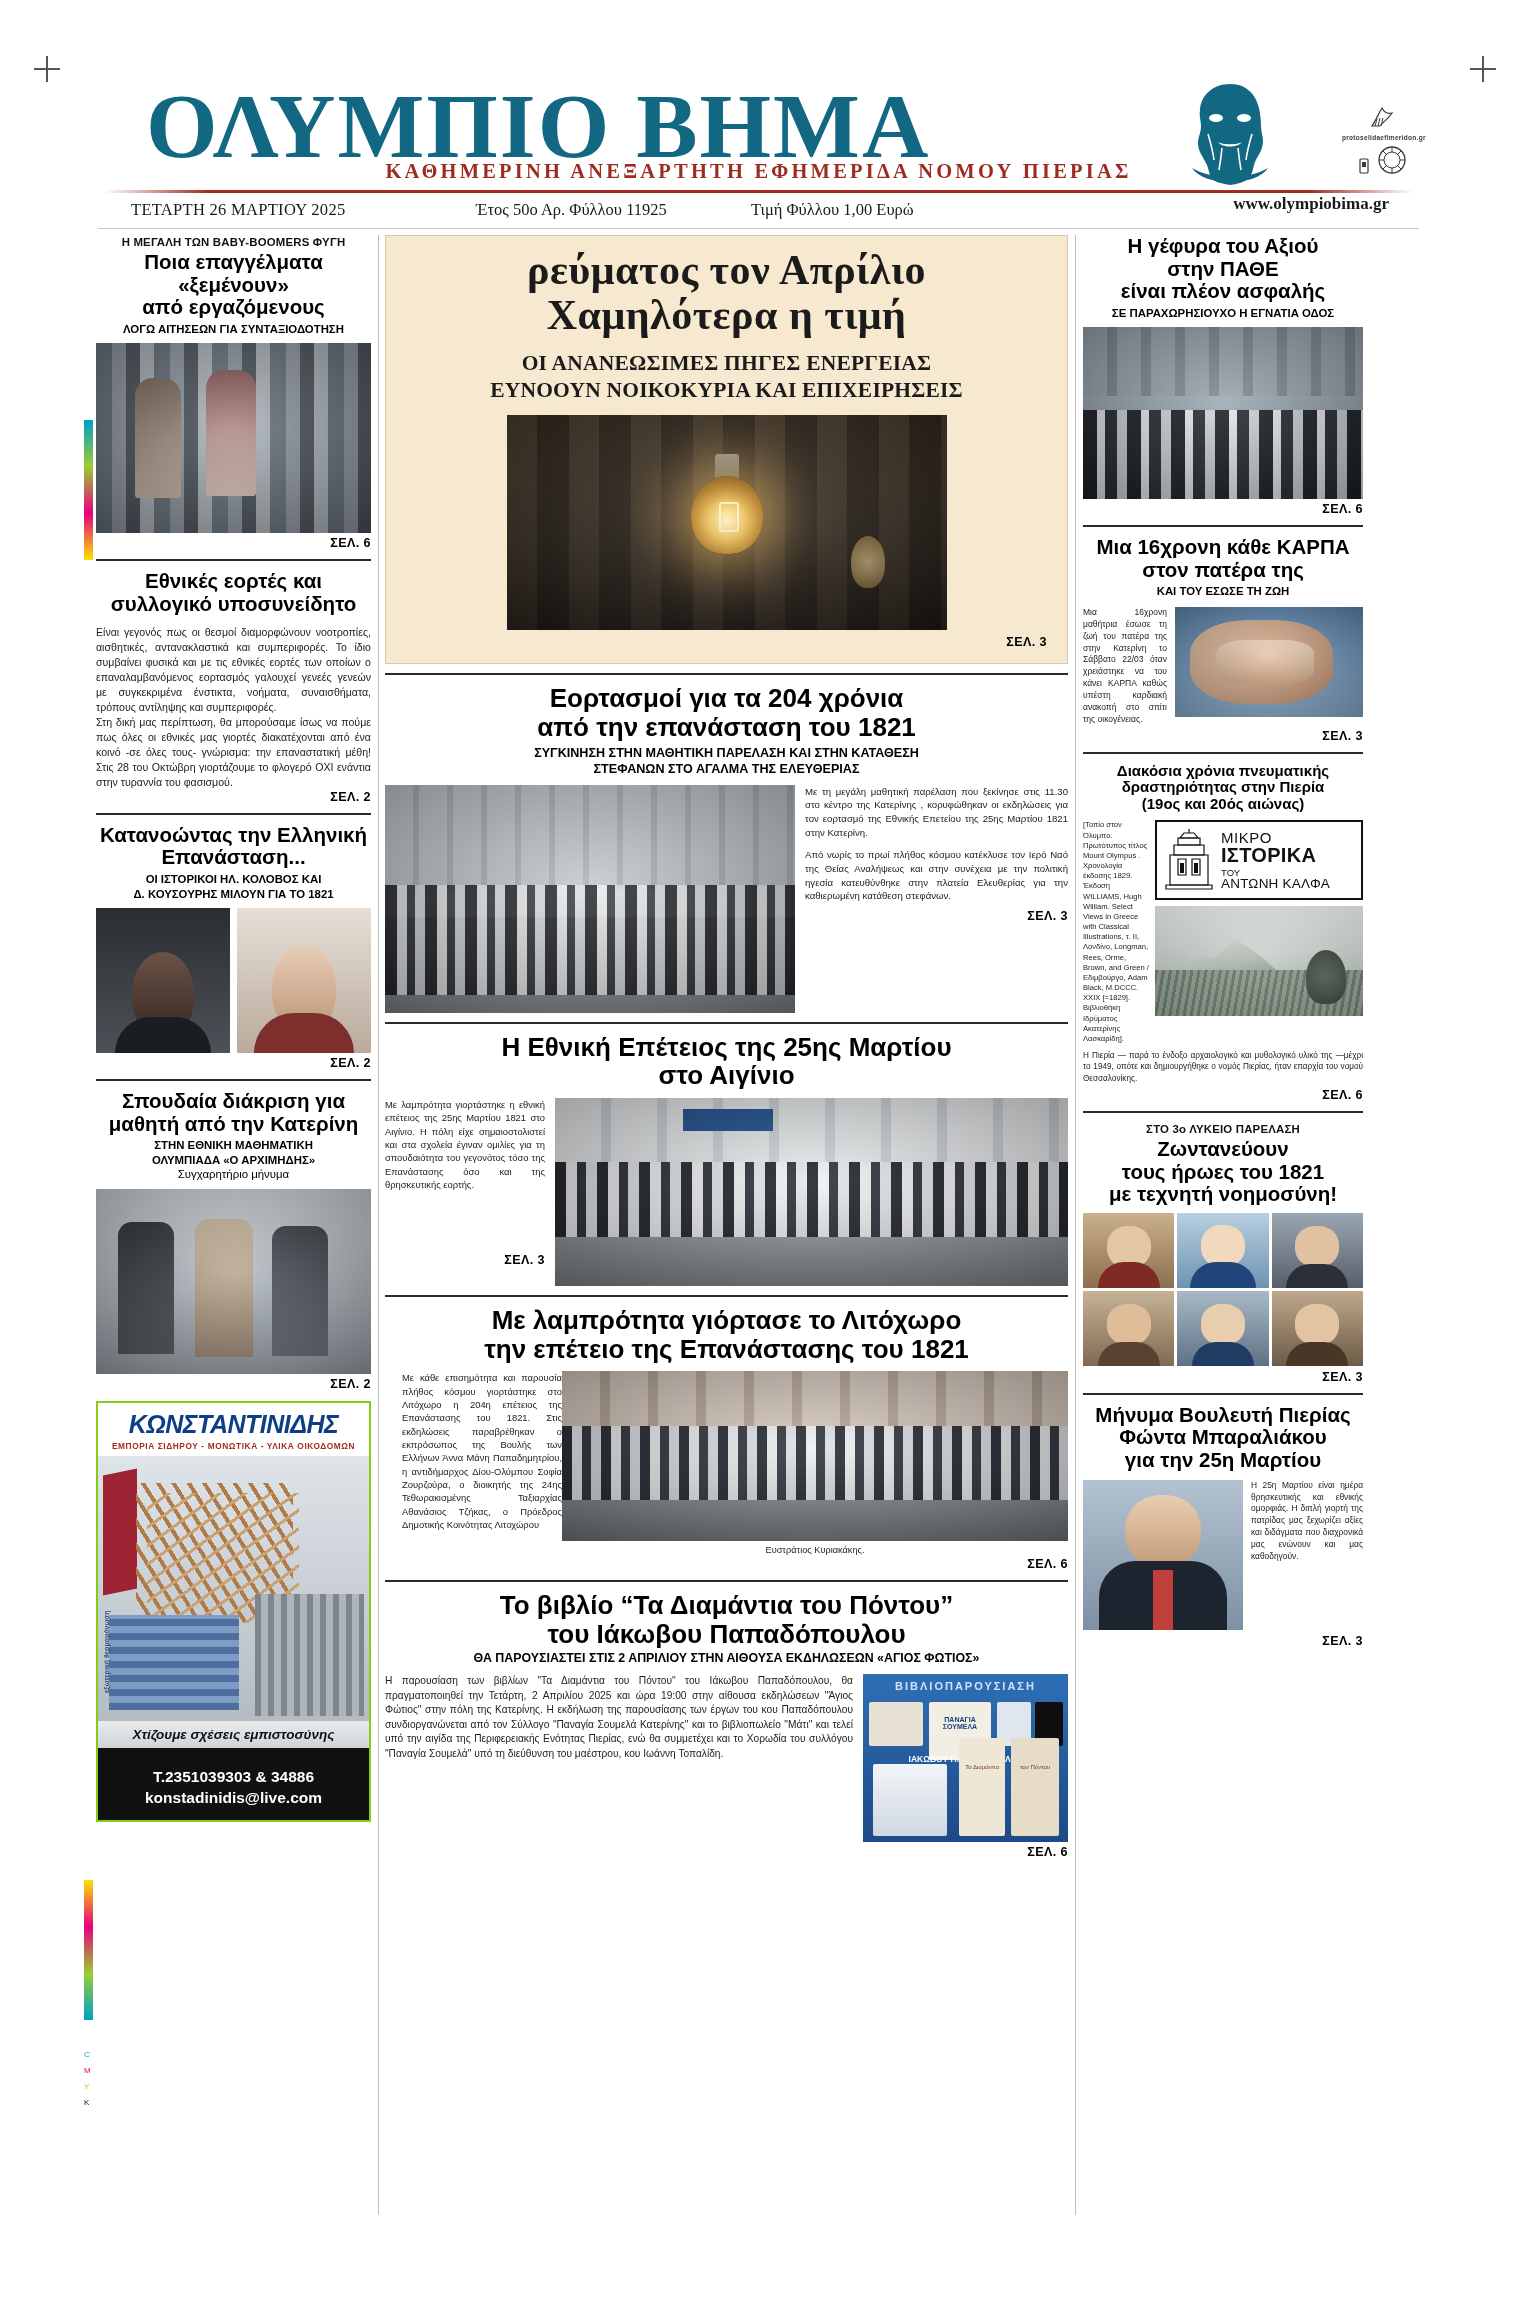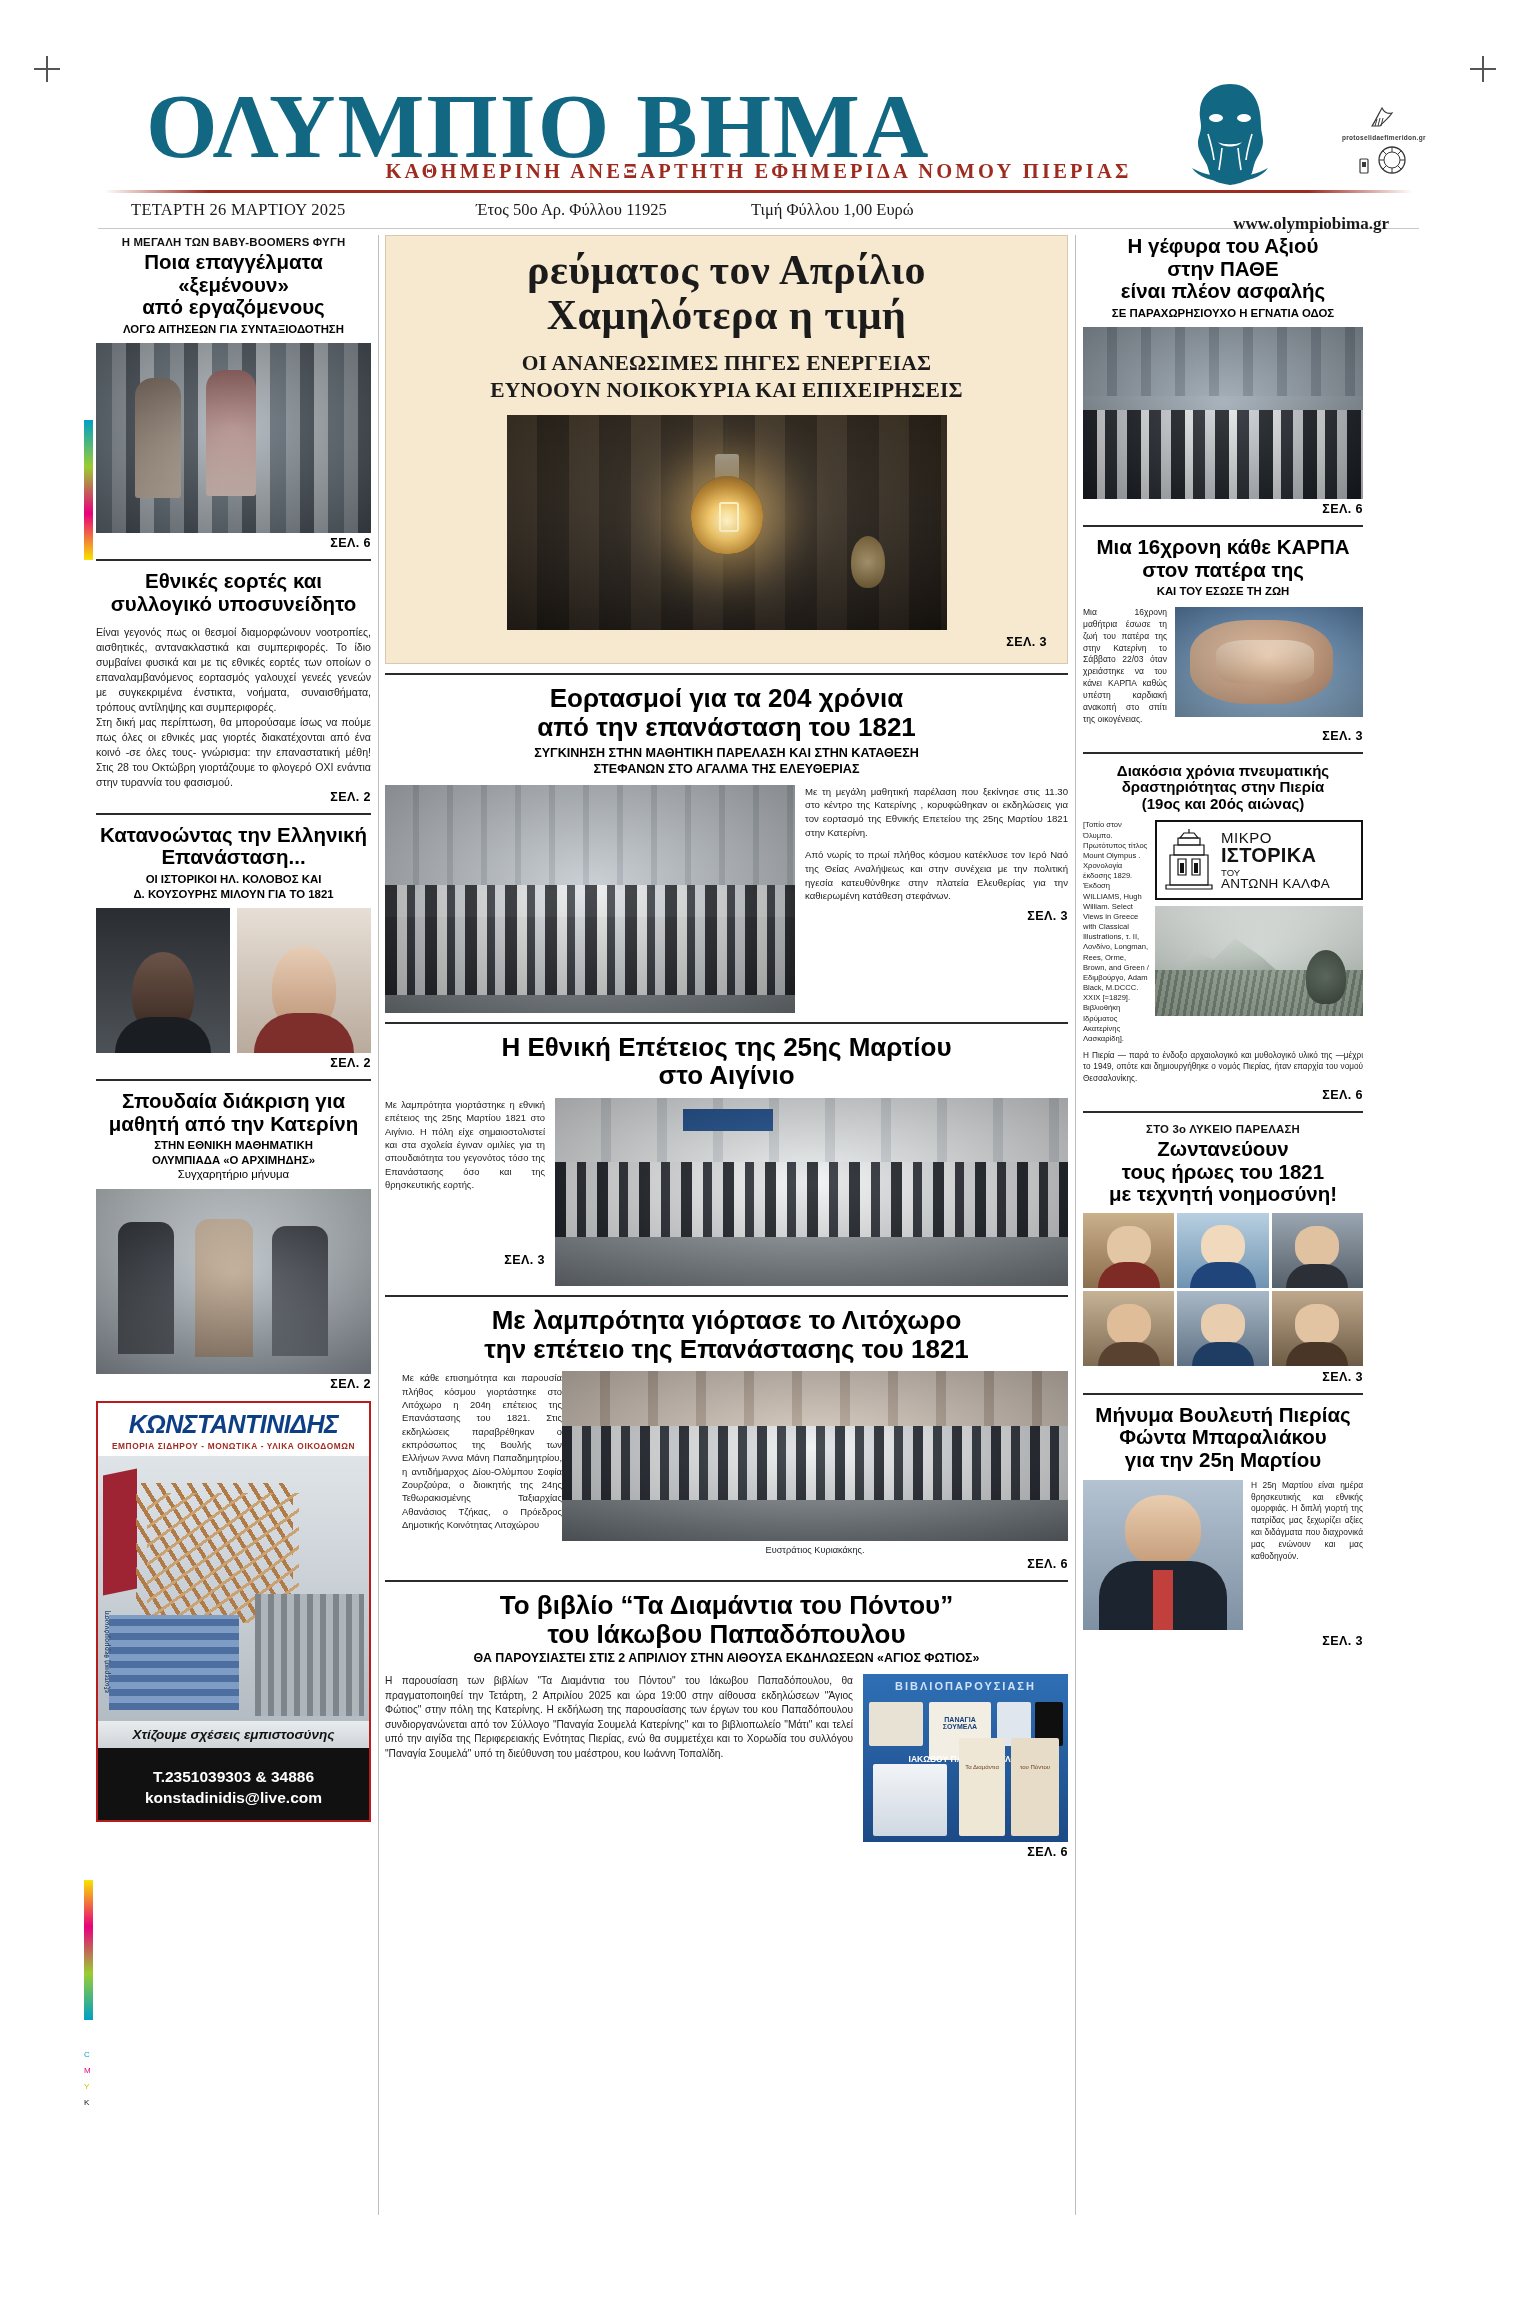--- a/index.html
+++ b/index.html
@@ -29,21 +29,21 @@
   .corner-marks .lbl{font-size:6.5px;font-weight:700;letter-spacing:.3px;color:#3a3a3a;line-height:1.1;}
   .pf-ico{width:26px;height:24px;margin:0 auto;}
   .small-ico{width:16px;height:16px;margin:3px auto 1px;}
   .seal{width:30px;height:30px;margin:4px auto 0;}
 
   
   .dateline{position:relative;height:34px;font-family:"Liberation Serif",serif;font-size:16.5px;color:#1a1a1a;}
   .dateline .d1{position:absolute;left:35px;top:6px;letter-spacing:.3px;}
   .dateline .d2{position:absolute;left:380px;top:6px;}
   .dateline .d3{position:absolute;left:655px;top:6px;}
-  .dateline .d4{position:absolute;right:32px;top:20px;font-weight:700;font-size:17px;}
+  .dateline .d4{position:absolute;right:32px;top:0;font-weight:700;font-size:17px;}
 
   .rule-thin{height:1px;background:#c9c9c9;margin:0 2px;}
 
   
   .grid{position:relative;margin-top:6px;}
   .col-left{position:absolute;left:0;top:0;width:275px;}
   .col-mid{position:absolute;left:289px;top:0;width:683px;}
   .col-right{position:absolute;left:987px;top:0;width:280px;}
   .vline{position:absolute;top:0;width:1px;background:#bdbdbd;}
 
@@ -88,21 +88,21 @@
   .bulb .fil{position:absolute;left:28px;top:52px;width:16px;height:26px;border:2px solid #fff2c0;border-radius:3px;}
   .bulb .cap2{position:absolute;left:24px;top:4px;width:24px;height:26px;
     background:linear-gradient(#9a9a9a,#5c5c5c);border-radius:3px;}
   .bulb .wire{position:absolute;left:35px;top:-34px;width:2px;height:38px;background:#2a2a2a;}
 
   
   .split{display:flex;gap:7px;}
   .split>div{flex:1;height:145px;position:relative;overflow:hidden;}
 
   
-  .ad{border:2px solid #b91c1c;background:#84cc16;}
+  .ad{border:2px solid #84cc16;background:#84cc16;}
   .ad-head{background:#fff;padding:7px 6px 5px;text-align:center;}
   .ad-logo{font-family:"Liberation Sans",sans-serif;font-style:italic;font-weight:700;font-size:25px;
     letter-spacing:-.5px;color:#0d3f86;}
   .ad-sub{font-size:8.3px;font-weight:700;letter-spacing:.6px;color:#a32c22;margin-top:2px;}
   .ad-img{height:265px;position:relative;overflow:hidden;background:#c6cbcf;}
   .ad-strip{background:linear-gradient(#e9ecee,#cfd4d8);padding:6px 4px;text-align:center;
     font-style:italic;font-weight:700;font-size:13.5px;color:#111;}
   .ad-dark{background:#111;color:#fff;padding:10px 8px 12px;text-align:center;}
   .ad-dark .t1{font-size:13px;font-weight:700;line-height:1.45;}
   .ad-dark .t2{font-size:15.5px;font-weight:700;margin-top:9px;line-height:1.3;}

